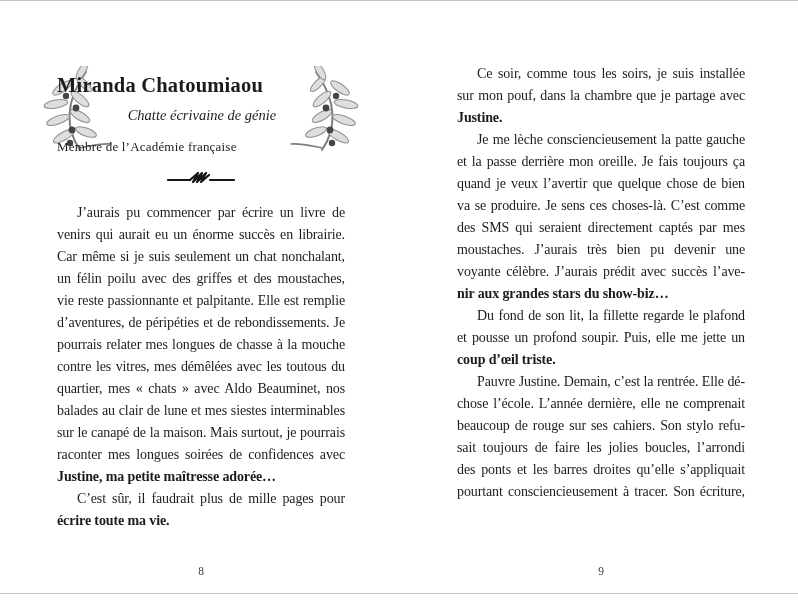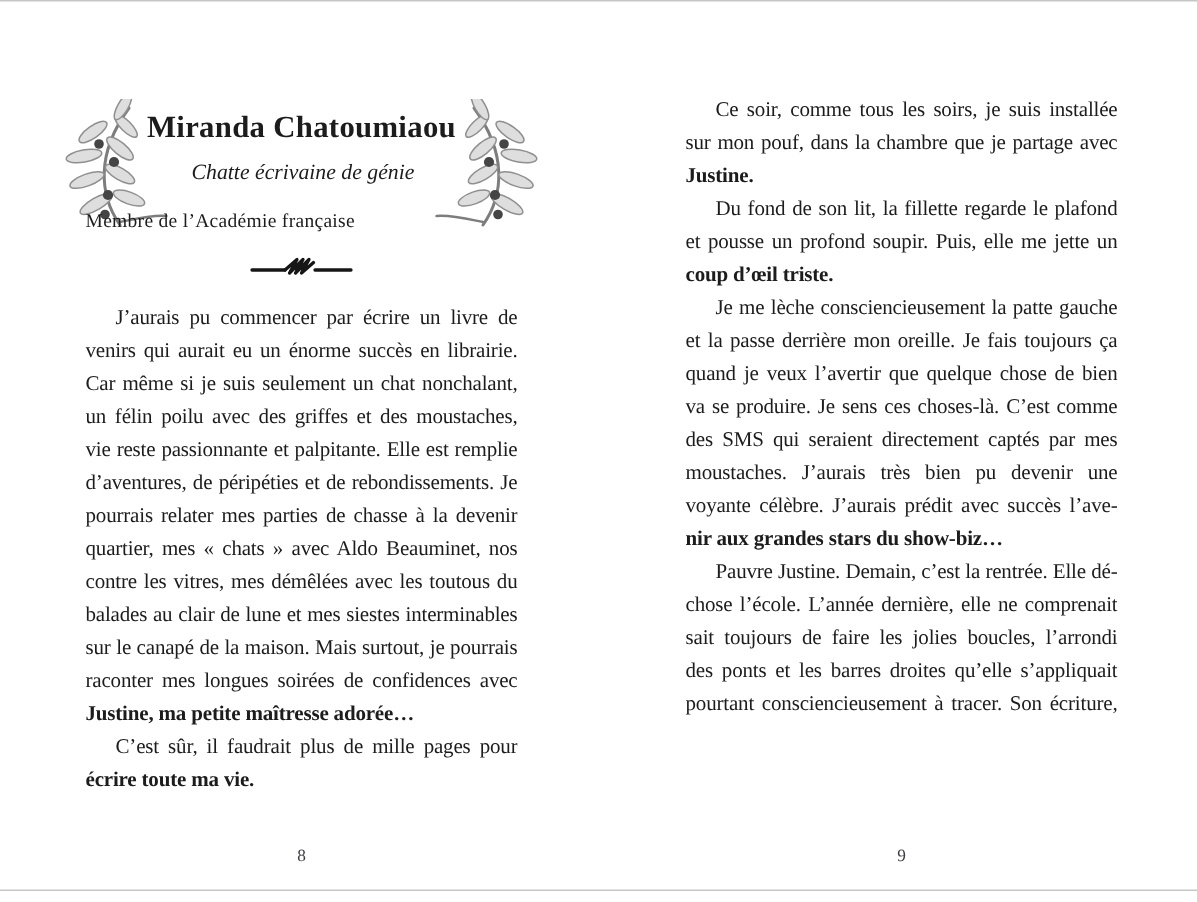--- a/index.html
+++ b/index.html
@@ -24,21 +24,21 @@
   .edge.top{top:0;}
   .edge.bottom{top:593px;}
 
   .page{position:absolute;top:0;height:601px;width:288px;}
   .page.left-page{left:57px;}
   .page.right-page{left:457px;}
 
   
   .title{
     position:absolute;top:73px;left:0;width:288px;
-    text-align:center;font-weight:bold;font-size:20.5px;line-height:24px;
+    text-align:left;font-weight:bold;font-size:20.5px;line-height:24px;
     letter-spacing:0.2px;
   }
   .subtitle{
     position:absolute;top:105px;left:1px;width:288px;
     text-align:center;font-style:italic;font-size:14.5px;line-height:20px;
   }
   .affiliation{
     position:absolute;top:138px;left:0;width:288px;
     text-align:left;font-weight:normal;font-size:13px;line-height:18px;
     letter-spacing:0.2px;
@@ -136,62 +136,63 @@
     </svg>
 
     <div class="body" id="left-body">
         <div class="para">
           <div class="line indent">J’aurais pu commencer par écrire un livre de sou-</div>
           <div class="line">venirs qui aurait eu un énorme succès en librairie.</div>
           <div class="line">Car même si je suis seulement un chat nonchalant,</div>
           <div class="line">un félin poilu avec des griffes et des moustaches, ma</div>
           <div class="line">vie reste passionnante et palpitante. Elle est remplie</div>
           <div class="line">d’aventures, de péripéties et de rebondissements. Je</div>
-          <div class="line">pourrais relater mes parties de chasse à la devenir</div>
+          <div class="line">pourrais relater mes longues de chasse à la mouche</div>
+          <div class="line">contre les vitres, mes démêlées avec les toutous du</div>
           <div class="line">quartier, mes « chats » avec Aldo Beauminet, nos</div>
-          <div class="line">contre les vitres, mes démêlées avec les toutous du</div>
           <div class="line">balades au clair de lune et mes siestes interminables</div>
           <div class="line">sur le canapé de la maison. Mais surtout, je pourrais</div>
           <div class="line">raconter mes longues soirées de confidences avec</div>
           <div class="line last">Justine, ma petite maîtresse adorée…</div>
         </div>
         <div class="para">
           <div class="line indent">C’est sûr, il faudrait plus de mille pages pour</div>
           <div class="line last">écrire toute ma vie.</div>
         </div>
       </div>
 
     <div class="pagenum">8</div>
   </div>
 
   <div class="page right-page">
     <div class="body" id="right-body">
         <div class="para">
           <div class="line indent">Ce soir, comme tous les soirs, je suis installée</div>
           <div class="line">sur mon pouf, dans la chambre que je partage avec</div>
           <div class="line last">Justine.</div>
-        </div>
-        <div class="para">
-          <div class="line indent">Du fond de son lit, la fillette regarde le plafond</div>
-          <div class="line">et pousse un profond soupir. Puis, elle me jette un</div>
-          <div class="line last">coup d’œil triste.</div>
         </div>
         <div class="para">
           <div class="line indent">Je me lèche consciencieusement la patte gauche</div>
           <div class="line">et la passe derrière mon oreille. Je fais toujours ça</div>
           <div class="line">quand je veux l’avertir que quelque chose de bien</div>
           <div class="line">va se produire. Je sens ces choses-là. C’est comme</div>
           <div class="line">des SMS qui seraient directement captés par mes</div>
           <div class="line">moustaches. J’aurais très bien pu devenir une</div>
           <div class="line">voyante célèbre. J’aurais prédit avec succès l’ave-</div>
           <div class="line last">nir aux grandes stars du show-biz…</div>
         </div>
         <div class="para">
+          <div class="line indent">Du fond de son lit, la fillette regarde le plafond</div>
+          <div class="line">et pousse un profond soupir. Puis, elle me jette un</div>
+          <div class="line last">coup d’œil triste.</div>
+        </div>
+        <div class="para">
           <div class="line indent">Pauvre Justine. Demain, c’est la rentrée. Elle dé-</div>
           <div class="line">chose l’école. L’année dernière, elle ne comprenait</div>
+          <div class="line">beaucoup de rouge sur ses cahiers. Son stylo refu-</div>
           <div class="line">sait toujours de faire les jolies boucles, l’arrondi</div>
           <div class="line">des ponts et les barres droites qu’elle s’appliquait</div>
           <div class="line">pourtant consciencieusement à tracer. Son écriture,</div>
         </div>
       </div>
     <div class="pagenum">9</div>
   </div>
 
   <div class="edge bottom"></div>
 </div>

